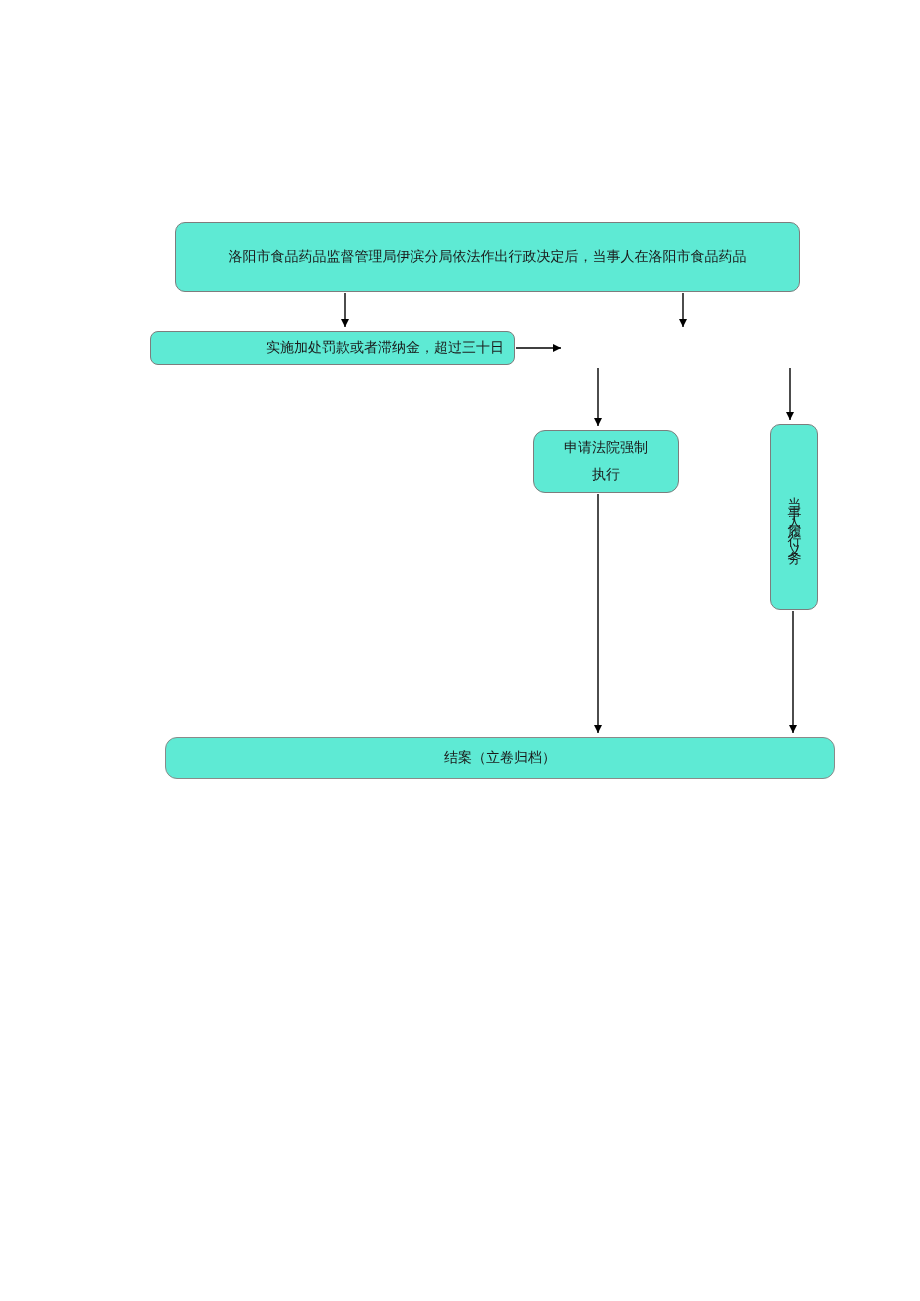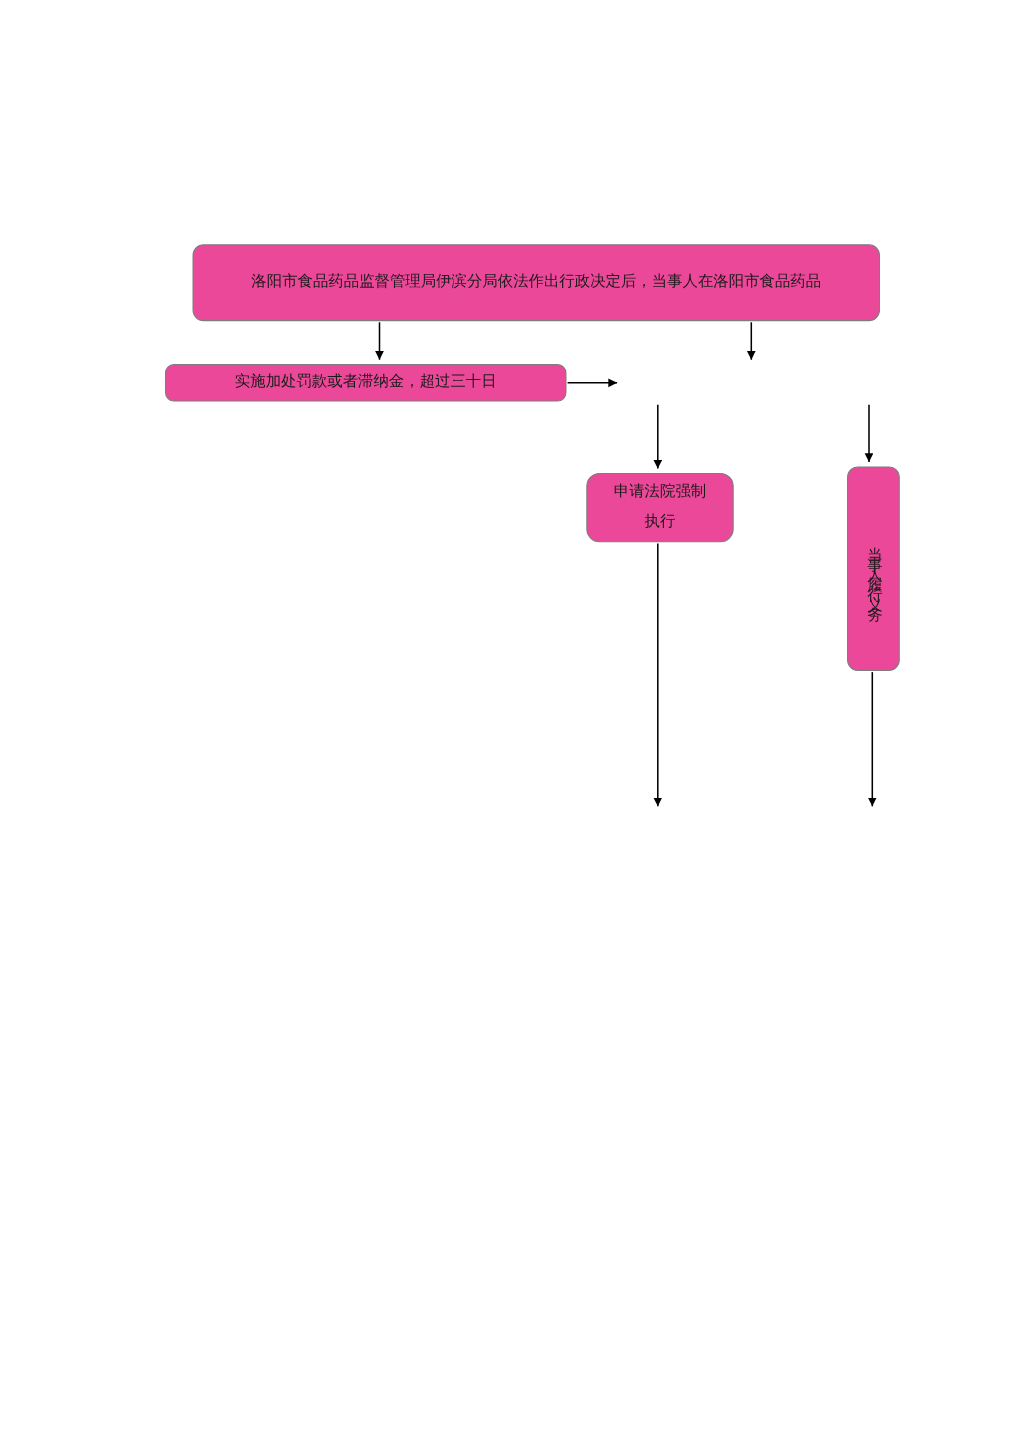--- a/index.html
+++ b/index.html
@@ -14,34 +14,34 @@
     background: #ffffff;
     overflow: hidden;
     font-family: "Liberation Serif", "DejaVu Serif", serif;
     color: #1a1a1a;
   }
   .node {
     position: absolute;
     box-sizing: border-box;
     border: 1px solid #7d7d7d;
     border-radius: 10px;
-    background: #ec4899;
+    background: #5eead4;
     display: flex;
     align-items: center;
     justify-content: center;
     text-align: center;
     font-size: 14px;
     line-height: 1.9;
     padding: 2px 10px;
   }
   .node .inner { width: 100%; }
   .node-start     { left: 175px; top: 222px; width: 625px; height: 70px; }
-  .node-penalty   { left: 150px; top: 331px; width: 365px; height: 34px; border-radius: 8px; }
+  .node-penalty   { left: 150px; top: 331px; width: 365px; height: 34px; border-radius: 8px; text-align: right; }
   .node-notice    { left: 565px; top: 331px; width: 265px; height: 36px; border-radius: 8px; }
-  .node-court     { left: 533px; top: 430px; width: 134px; height: 63px; border-radius: 12px; }
+  .node-court     { left: 533px; top: 430px; width: 146px; height: 63px; border-radius: 12px; }
   .node-comply    { left: 770px; top: 424px; width: 48px;  height: 186px; border-radius: 10px; }
   .node-comply .inner {
     writing-mode: vertical-rl;
     text-orientation: upright;
     letter-spacing: 9px;
     width: auto;
     line-height: 1;
   }
   .node-close     { left: 165px; top: 737px; width: 670px; height: 42px; border-radius: 12px;
                     align-items: flex-start; padding-top: 7px; border-color: #8a8a8a; }
@@ -88,14 +88,17 @@
     <div class="inner">
       <div>申请法院强制</div>
       <div>执行</div>
     </div>
   </div>
 
   <div class="node node-comply">
     <div class="inner">当事人履行义务</div>
   </div>
 
+  <div class="node node-close">
+    <div class="inner">结案（立卷归档）</div>
+  </div>
 
 </div>
 
 </body></html>

